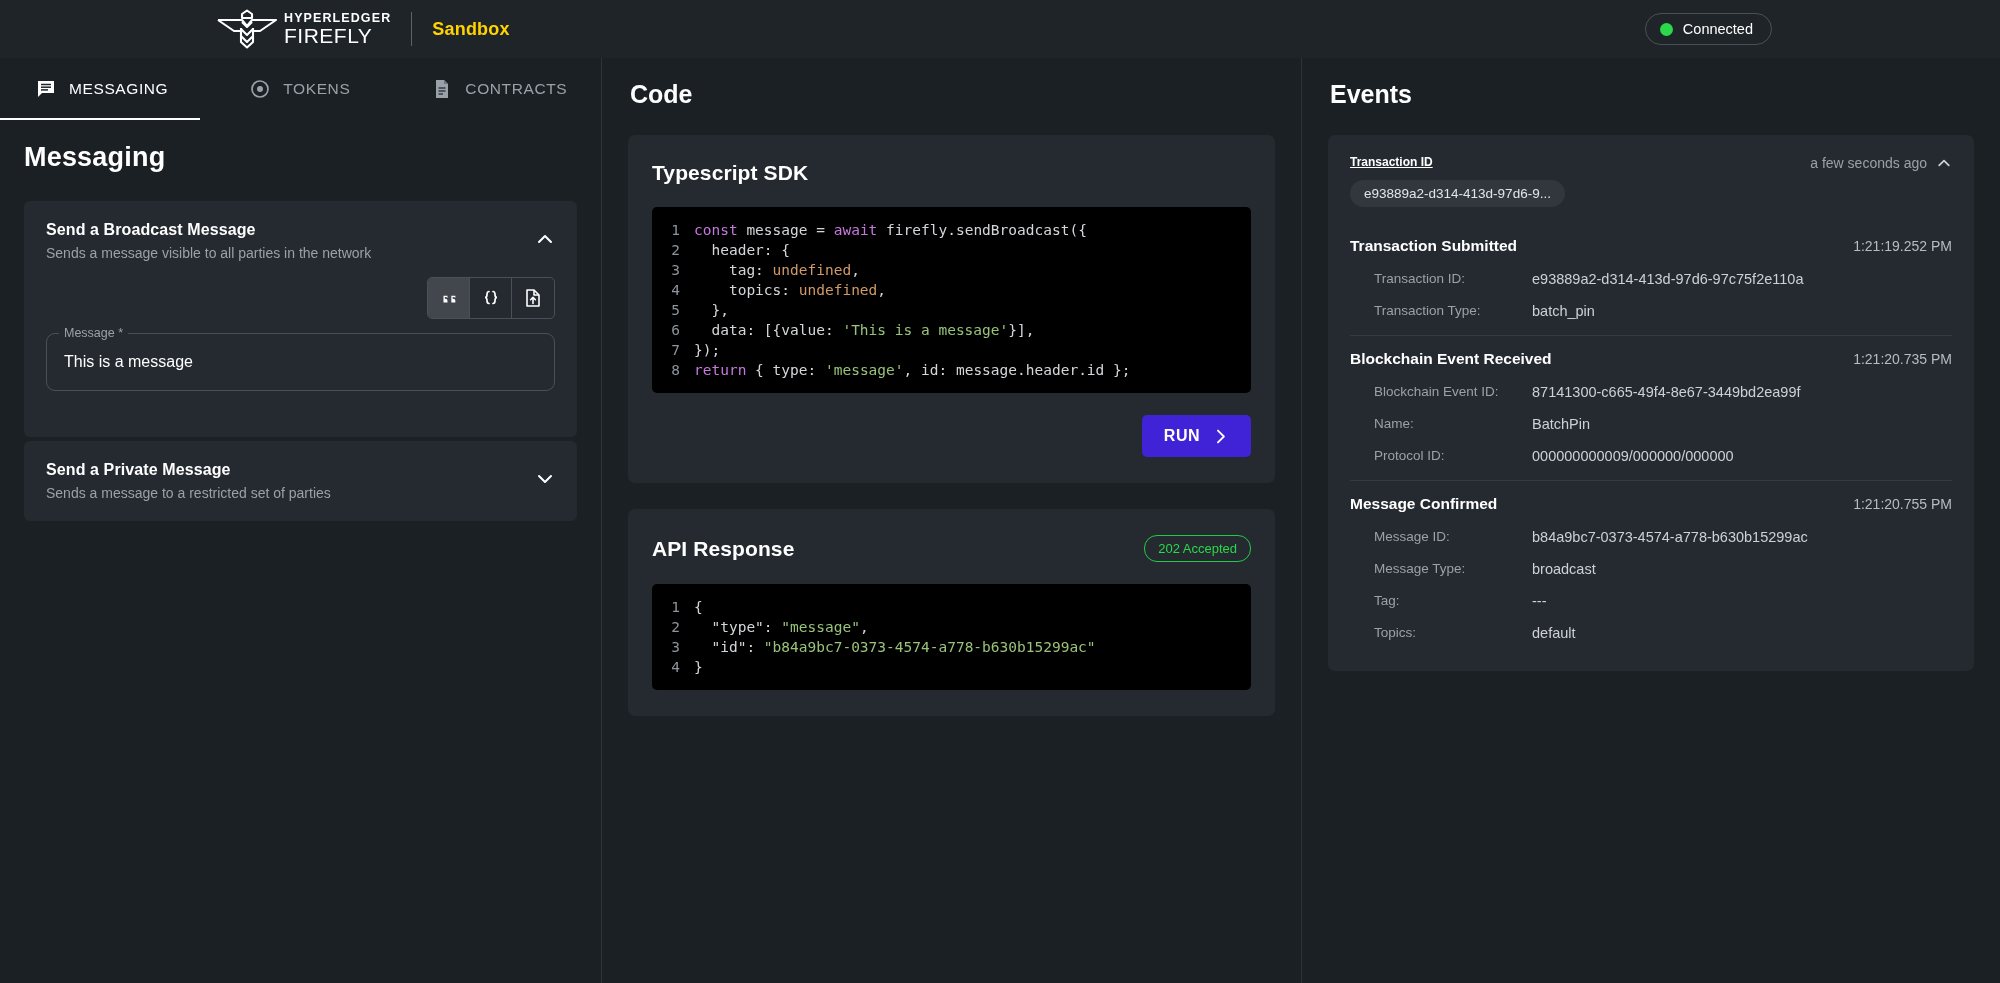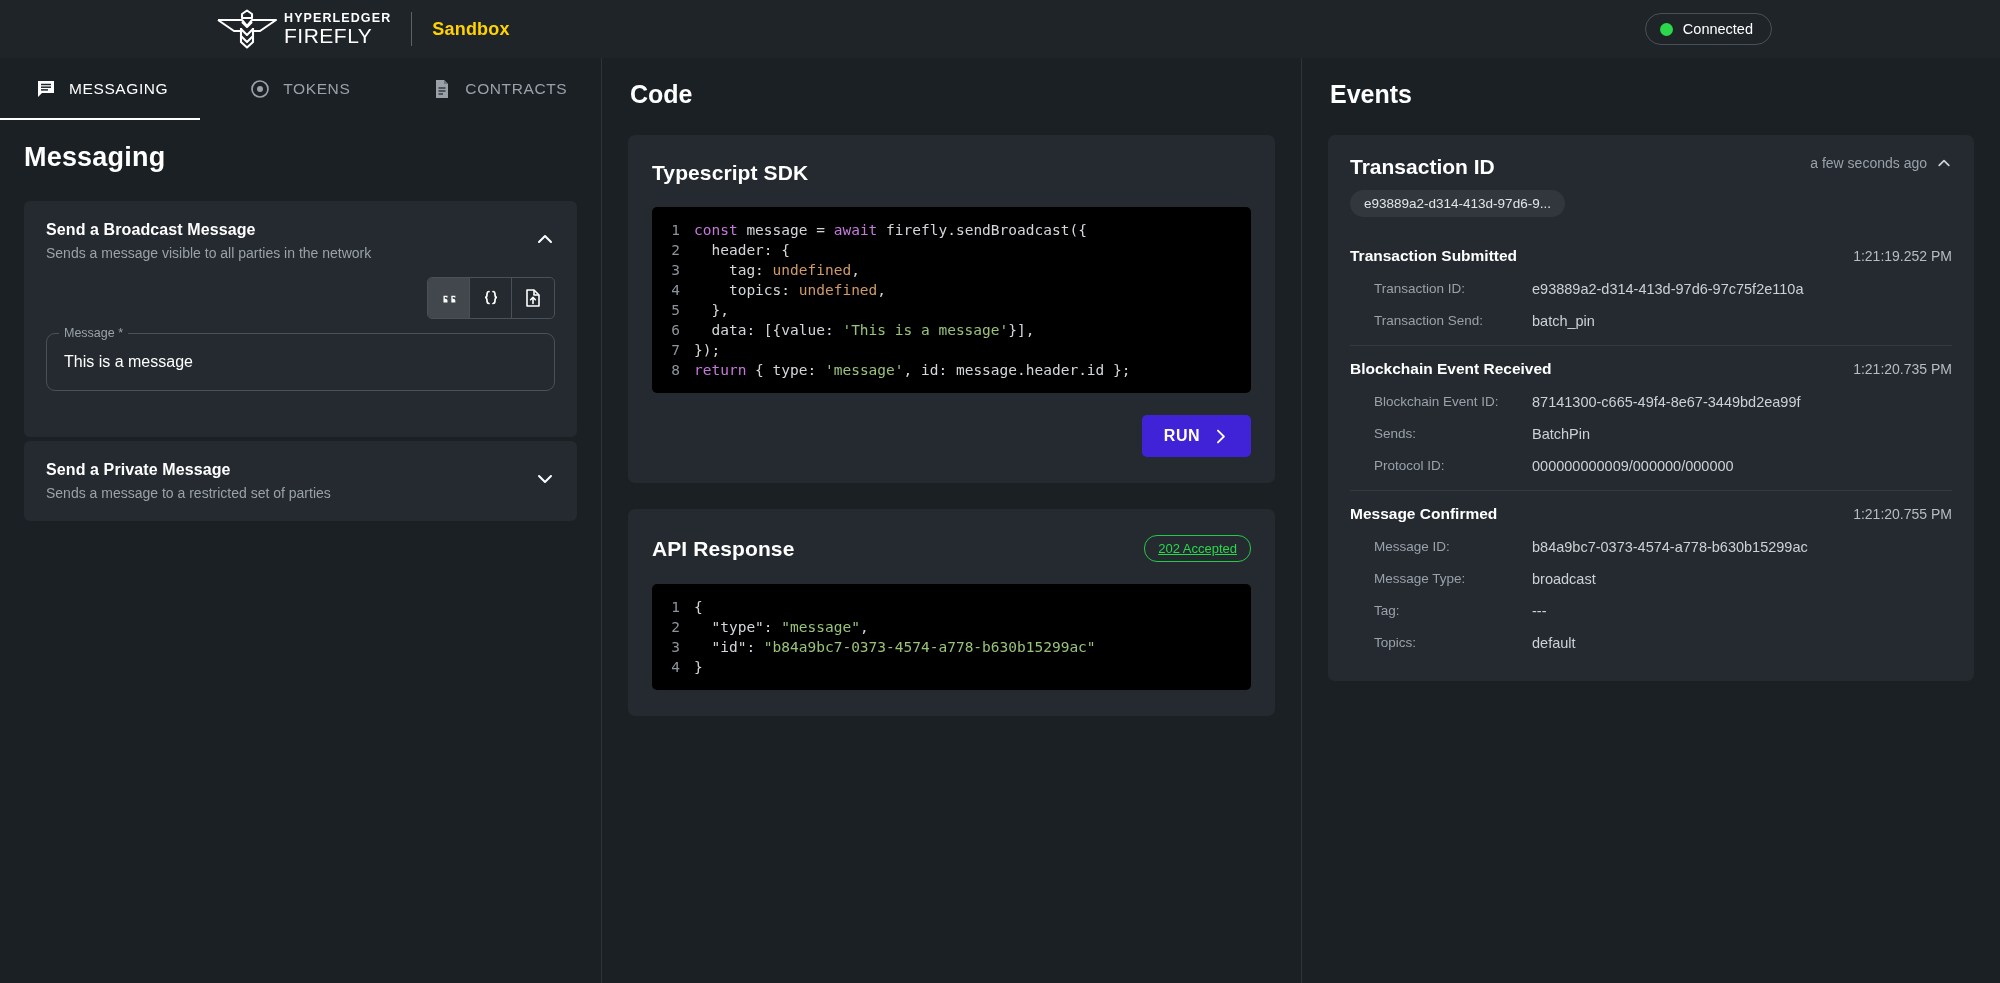--- a/index.html
+++ b/index.html
@@ -112,21 +112,21 @@
   
   .col-heading { font-size: 25px; font-weight: bold; margin: 22px 0 26px 2px; }
 
   .card { background: #242a30; border-radius: 7px; padding: 26px 24px 26px 24px; }
   .card + .card { margin-top: 26px; }
   .card-head { display: flex; justify-content: space-between; align-items: center; margin-bottom: 22px; }
   .card-title { font-size: 21px; font-weight: bold; letter-spacing: 0.1px; }
 
   .badge-accepted {
     border: 1px solid #26c946; border-radius: 13px;
-    color: #2ad84a; font-size: 13px; padding: 5px 13px; white-space: nowrap; text-decoration: underline;
+    color: #2ad84a; font-size: 13px; padding: 5px 13px; white-space: nowrap;
   }
 
   .code {
     background: #000000; border-radius: 5px;
     padding: 13px 0 13px 0;
     font-family: "DejaVu Sans Mono", monospace;
     font-size: 14.5px; line-height: 20px;
   }
   .code-line { display: flex; white-space: pre; }
   .ln { width: 42px; text-align: right; padding-right: 14px; color: #8d949b; flex: none; }
@@ -141,21 +141,21 @@
     border: none; border-radius: 5px;
     height: 42px; padding: 0 22px;
     display: flex; align-items: center; gap: 12px;
     font-size: 16px; font-weight: bold; letter-spacing: 0.5px;
     cursor: pointer;
   }
 
   
   .events-card { background: #242a30; border-radius: 7px; padding: 20px 22px 22px 22px; }
   .evt-top { display: flex; justify-content: space-between; align-items: flex-start; }
-  .evt-txid-label { font-size: 21px; font-weight: bold; }
+  .evt-txid-label { font-size: 12px; font-weight: bold; text-decoration: underline; }
   .evt-chip {
     display: inline-block; margin-top: 11px;
     background: #31373d; border-radius: 14px;
     padding: 6px 14px; font-size: 13.5px; color: #e2e5e8;
   }
   .evt-ago { display: flex; align-items: center; gap: 9px; font-size: 14px; color: #9aa1a9; margin-top: 0; }
 
   .evt-group { border-top: 1px solid #343a40; padding-top: 14px; margin-top: 16px; }
   .evt-group:first-of-type { border-top: none; }
   .evt-head { display: flex; justify-content: space-between; align-items: baseline; }
@@ -361,35 +361,35 @@
           <div class="evt-group">
             <div class="evt-head">
               <span class="evt-name">Transaction Submitted</span>
               <span class="evt-time">1:21:19.252 PM</span>
             </div>
             <div class="evt-row">
               <span class="evt-k">Transaction ID:</span>
               <span class="evt-v">e93889a2-d314-413d-97d6-97c75f2e110a</span>
             </div>
             <div class="evt-row">
-              <span class="evt-k">Transaction Send:</span>
+              <span class="evt-k">Transaction Type:</span>
               <span class="evt-v">batch_pin</span>
             </div>
           </div>
           <div class="evt-group">
             <div class="evt-head">
               <span class="evt-name">Blockchain Event Received</span>
               <span class="evt-time">1:21:20.735 PM</span>
             </div>
             <div class="evt-row">
               <span class="evt-k">Blockchain Event ID:</span>
               <span class="evt-v">87141300-c665-49f4-8e67-3449bd2ea99f</span>
             </div>
             <div class="evt-row">
-              <span class="evt-k">Sends:</span>
+              <span class="evt-k">Name:</span>
               <span class="evt-v">BatchPin</span>
             </div>
             <div class="evt-row">
               <span class="evt-k">Protocol ID:</span>
               <span class="evt-v">000000000009/000000/000000</span>
             </div>
           </div>
           <div class="evt-group">
             <div class="evt-head">
               <span class="evt-name">Message Confirmed</span>

